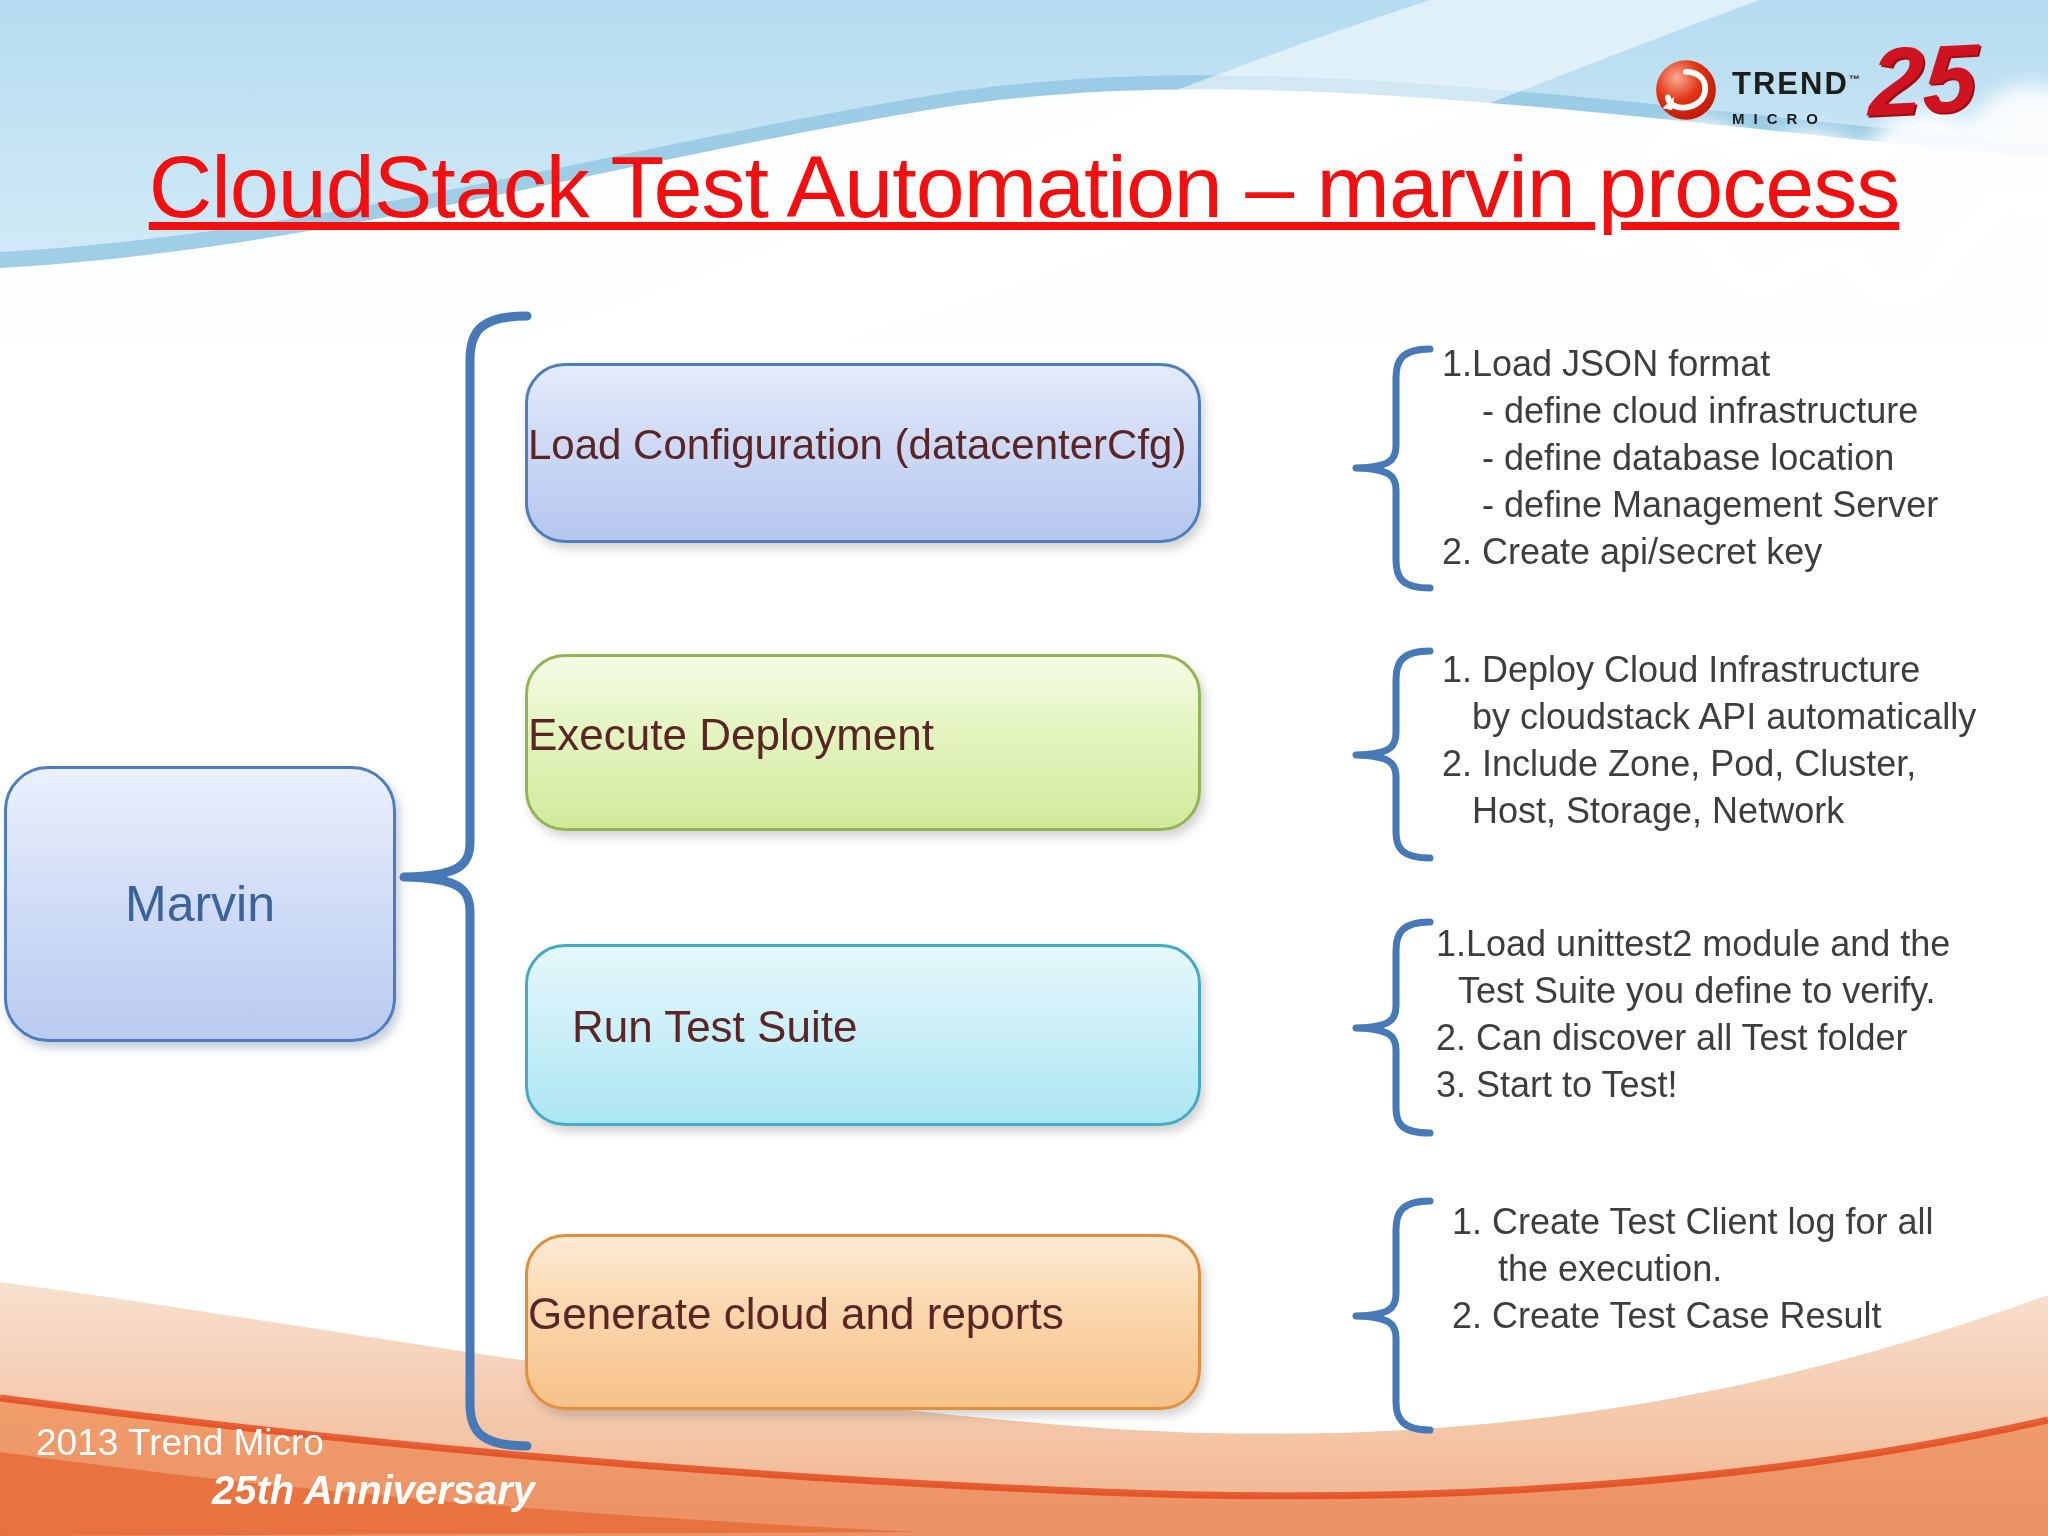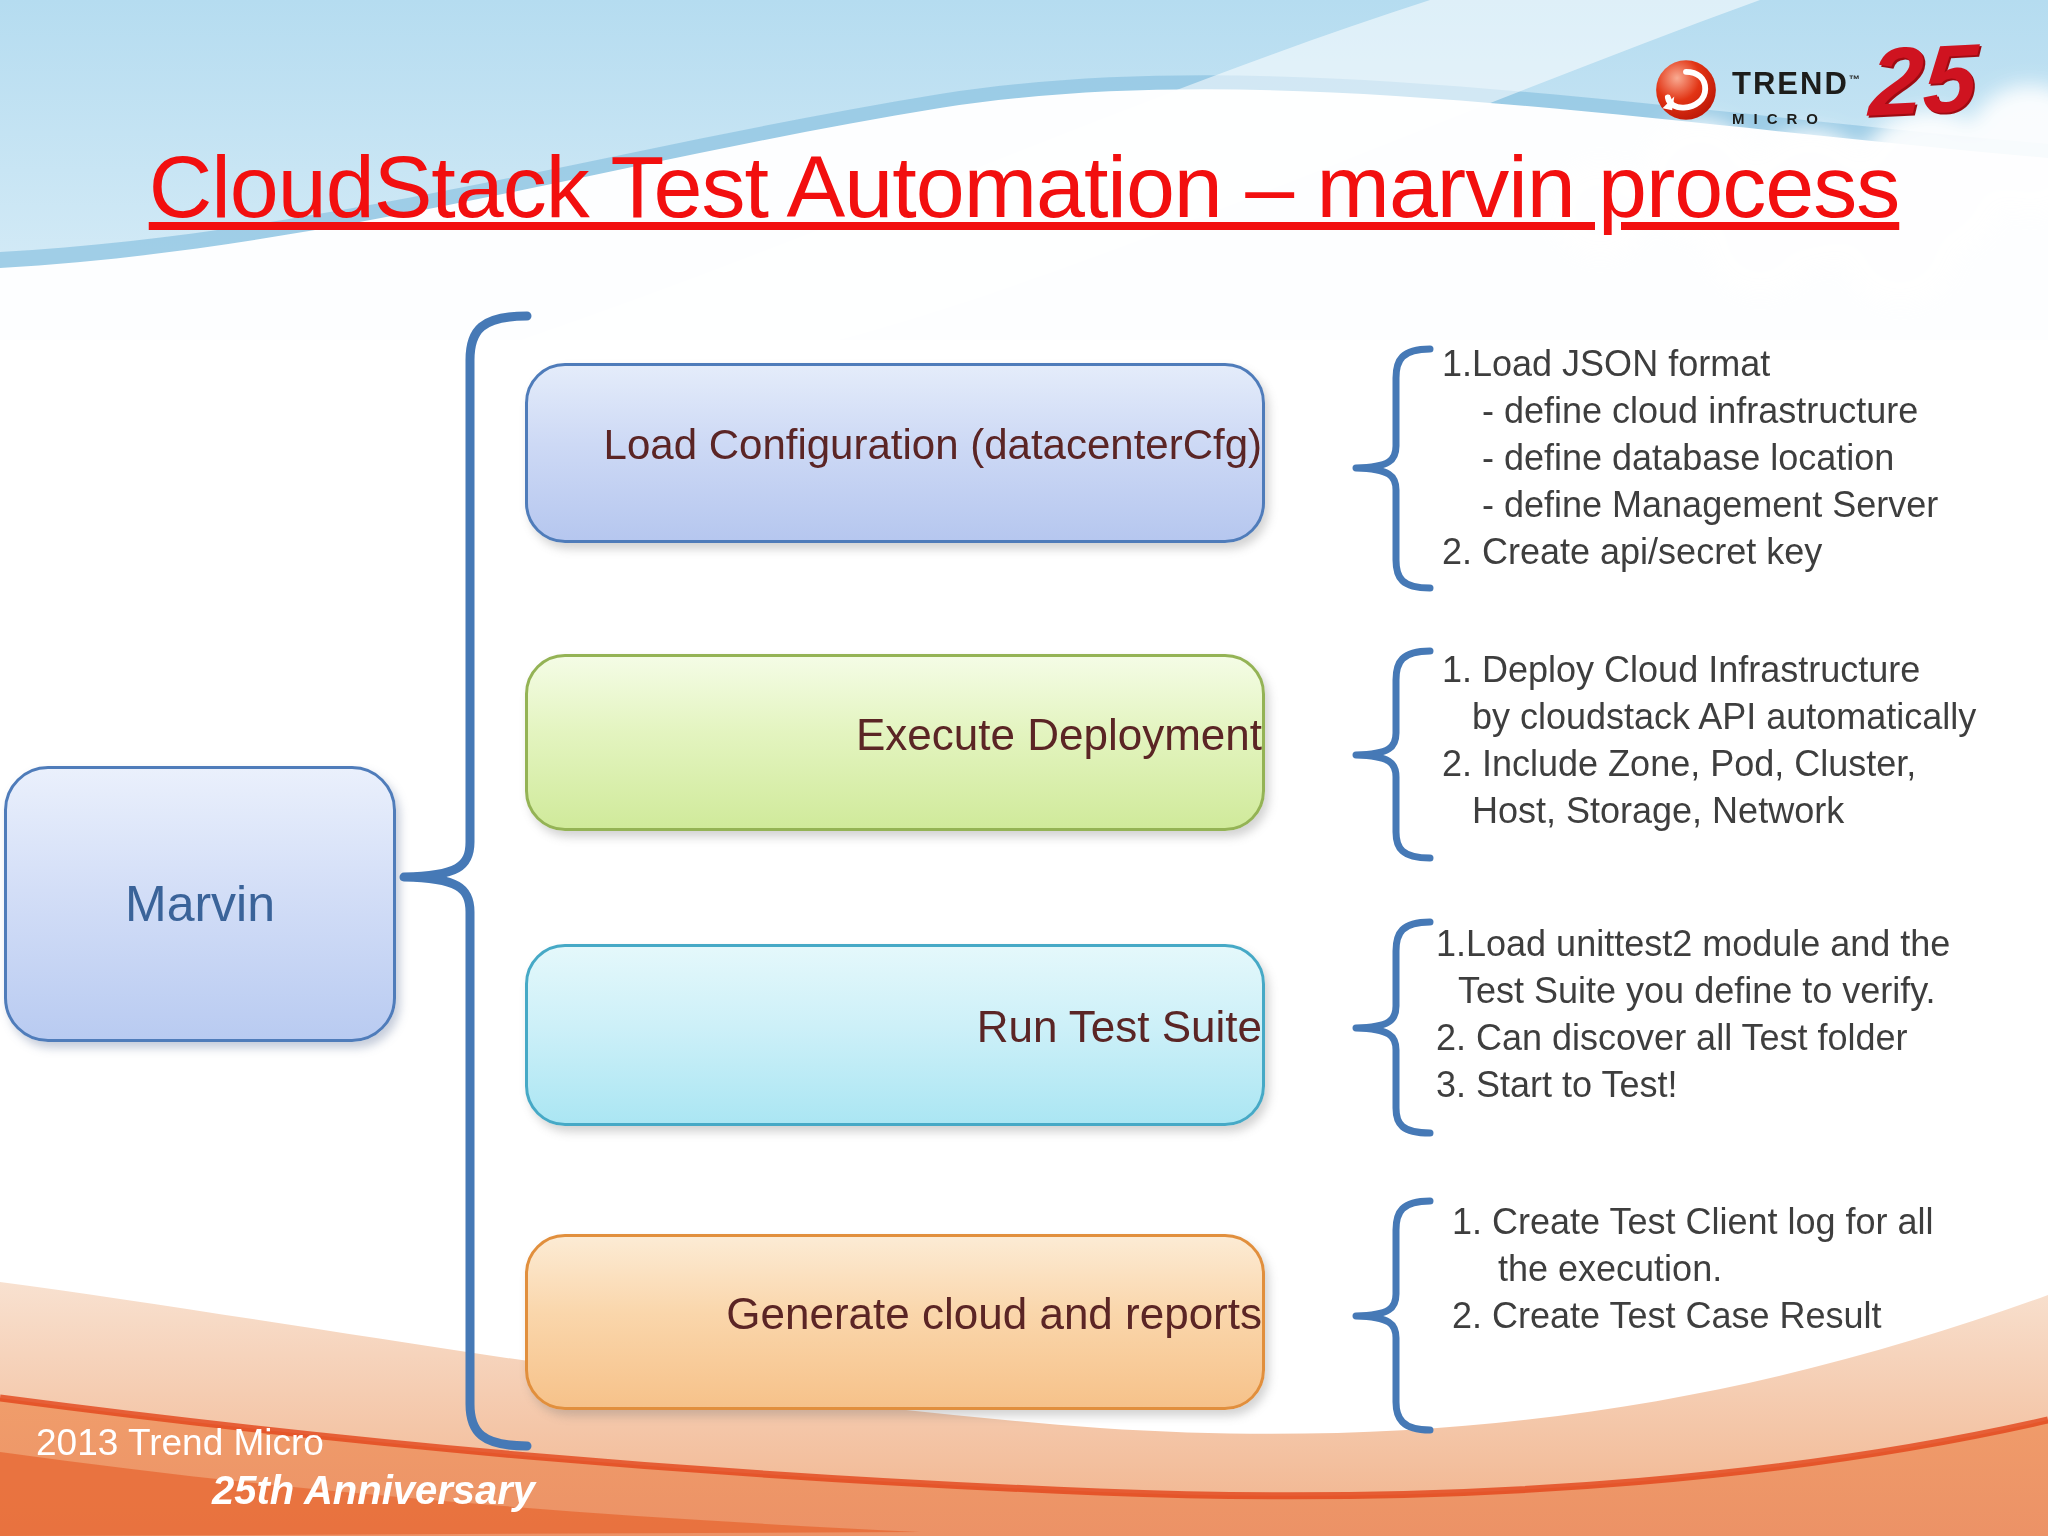--- a/index.html
+++ b/index.html
@@ -33,32 +33,32 @@
     position:absolute;left:4px;top:766px;width:392px;height:276px;box-sizing:border-box;
     border:3px solid #4f7cba;border-radius:44px;
     background:linear-gradient(180deg,#eaf0fc 0%,#d3def7 45%,#b9cbf1 100%);
     box-shadow:4px 6px 10px rgba(90,110,150,.35);
     display:flex;flex-direction:row;align-items:center;justify-content:center;
     color:#3a6399;font-size:50px;line-height:1.38;text-align:center;
   }
 
   
   .step{
-    position:absolute;left:525px;width:740px;box-sizing:border-box;border-radius:40px;
-    display:flex;align-items:center;justify-content:flex-end;
+    position:absolute;left:525px;width:676px;box-sizing:border-box;border-radius:40px;
+    display:flex;align-items:center;justify-content:flex-start;
     color:#5b2525;text-align:center;
     box-shadow:4px 6px 10px rgba(110,110,110,.30);
   }
   .step .lbl{position:relative;top:-8px;}
   .step-1{top:363px;height:180px;border:3px solid #4f7cba;
     background:linear-gradient(180deg,#e4ecfa 0%,#cdd9f5 45%,#b6c7ef 100%);font-size:42px;}
   .step-2{top:654px;height:177px;border:3px solid #94b355;
     background:linear-gradient(180deg,#f4fce5 0%,#e3f4bf 45%,#d0ea9b 100%);font-size:44px;}
   .step-3{top:944px;height:182px;border:3px solid #46a9c6;
-    background:linear-gradient(180deg,#e4f8fb 0%,#cdf0f8 45%,#abe6f3 100%);font-size:44px;}
+    background:linear-gradient(180deg,#e4f8fb 0%,#cdf0f8 45%,#abe6f3 100%);font-size:44px;padding-left:44px;}
   .step-4{top:1234px;height:176px;border:3px solid #e18f3d;
     background:linear-gradient(180deg,#fcebd4 0%,#fad6ab 45%,#f6c28a 100%);font-size:44px;}
 
   
   .note{
     position:absolute;width:620px;color:#3e3e3e;font-size:36px;line-height:47px;white-space:nowrap;
   }
   .note-1{left:1442px;top:340px;}
   .note-2{left:1442px;top:646px;}
   .note-3{left:1436px;top:920px;}

